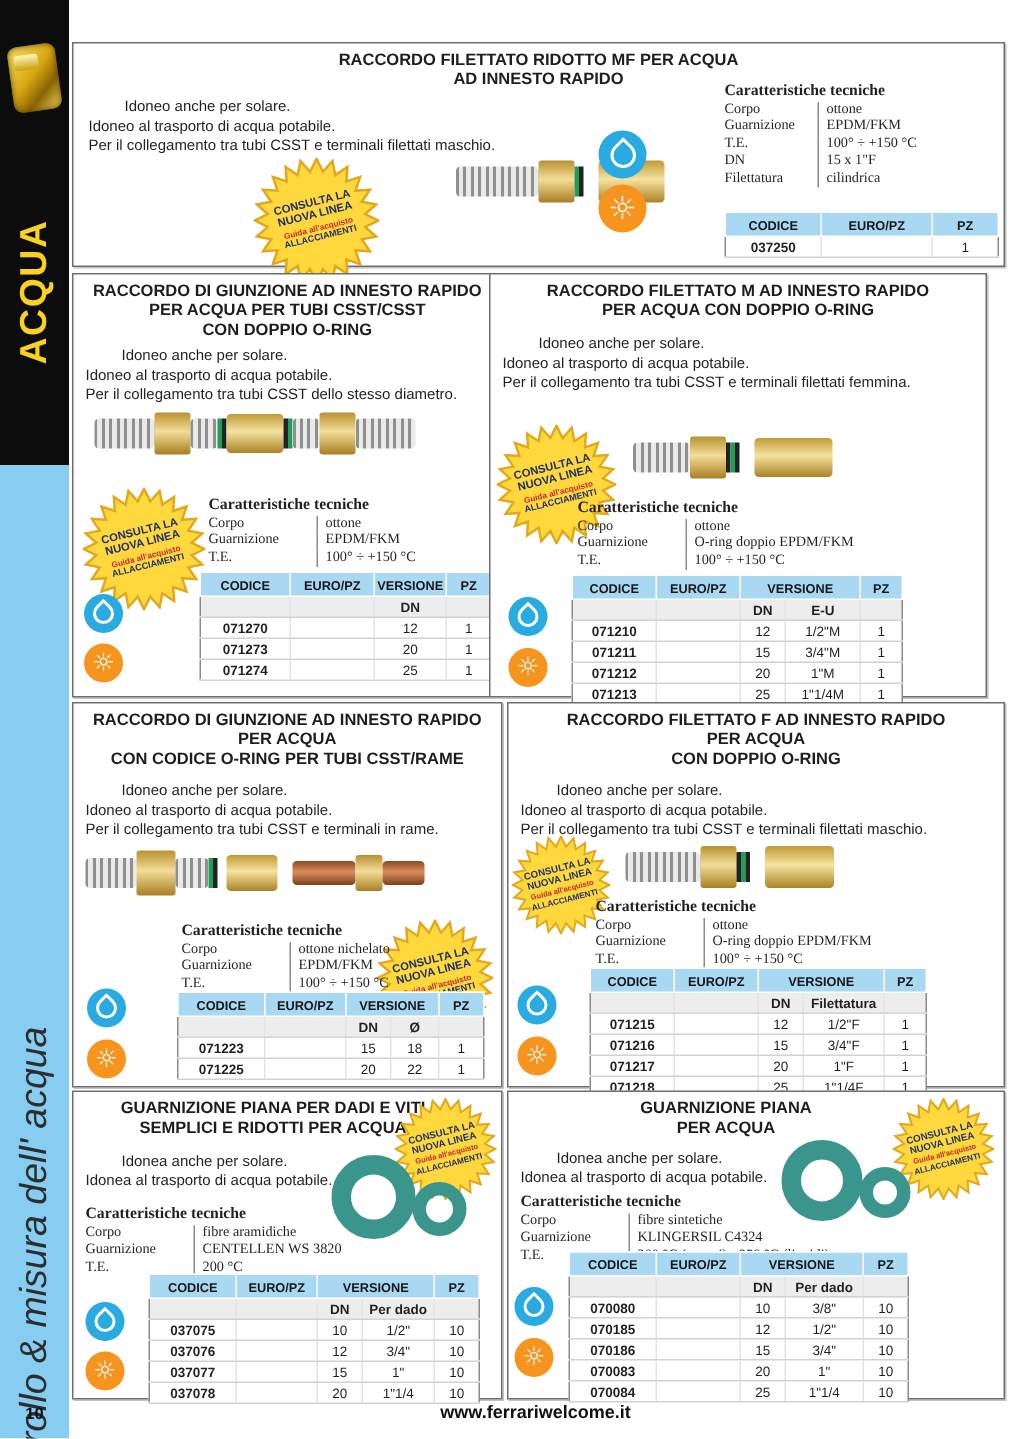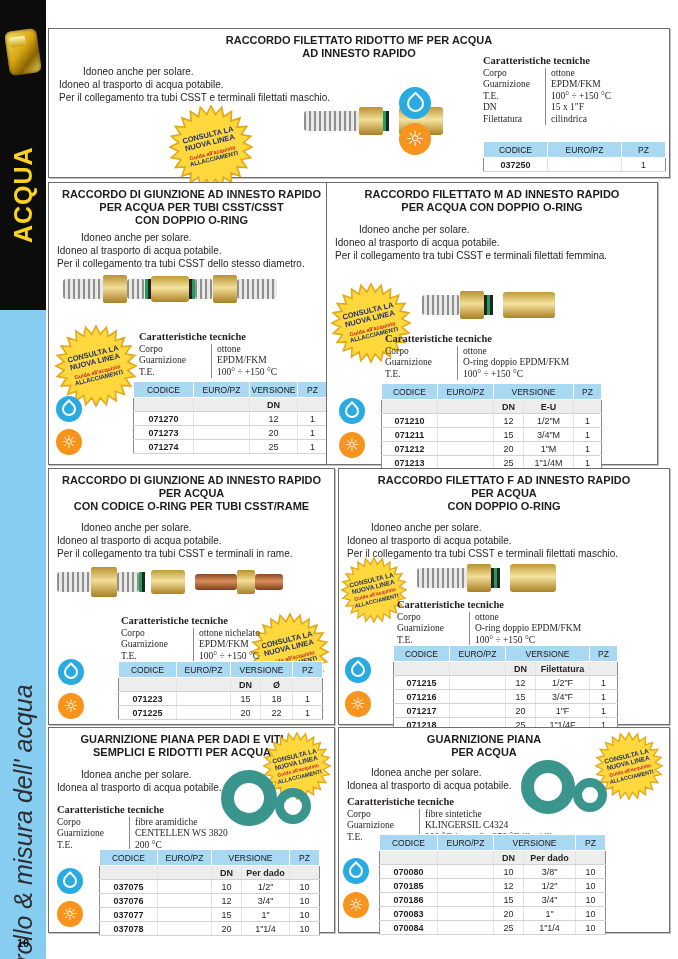--- a/index.html
+++ b/index.html
@@ -37,21 +37,21 @@
   .specs{position:absolute;font-size:9.5px;line-height:11.5px;font-family:Liberation Serif, serif;}
   .specs .st{font-weight:bold;font-size:10.5px;margin-bottom:1px;}
   .spec-row{display:flex;}
   .spec-l{flex-shrink:0;}
   .spec-v{border-left:1px solid #8a8a8a;padding-left:5px;}
   .lab62 .spec-l{width:62px;} .lab72 .spec-l{width:72px;}
 
   
   .ptable{position:absolute;border-collapse:collapse;table-layout:fixed;
           font-size:9px;border:1px solid #8a8a8a;background:#fff;}
-  .ptable th{background:#a9d9f2;font-weight:normal;font-size:8.5px;padding:2.5px 0;
+  .ptable th{background:#a9d9f2;font-weight:bold;font-size:8.5px;padding:2.5px 0;
              border:1px solid #fff;color:#16161a;text-align:center;}
   .ptable td{padding:1.5px 0;text-align:center;border-bottom:1px solid #d2d2d2;
              border-left:1px solid #e3e3e3;}
   .ptable td:first-child{border-left:none;}
   .ptable tr.sub td{background:#ededed;font-weight:bold;}
   .ptable td.cod{font-weight:bold;}
 
   
   .burst{position:absolute;}
   .burst svg{position:absolute;left:0;top:0;width:100%;height:100%;}
@@ -764,13 +764,14 @@
             <td class="cod">070084</td>
             <td></td>
             <td>25</td>
             <td>1"1/4</td>
             <td>10</td>
           </tr>
     </tbody>
       </table>
   </div>
 
+  <div class="footer-url">www.ferrariwelcome.it</div>
 </div>
 
 </body></html>

